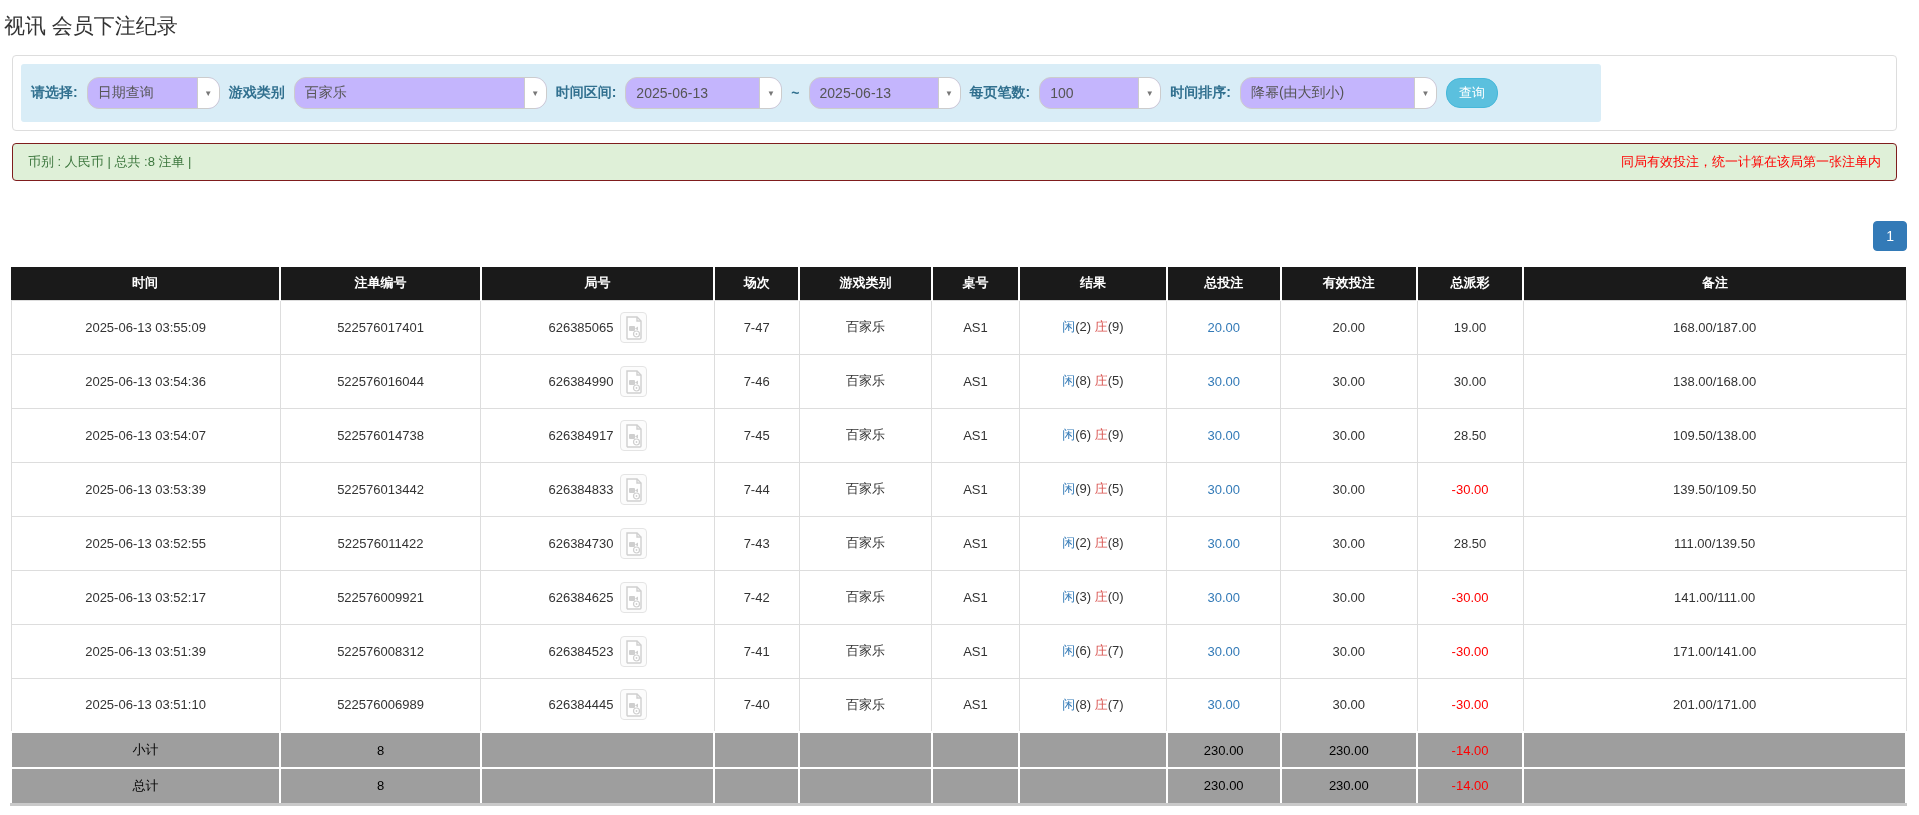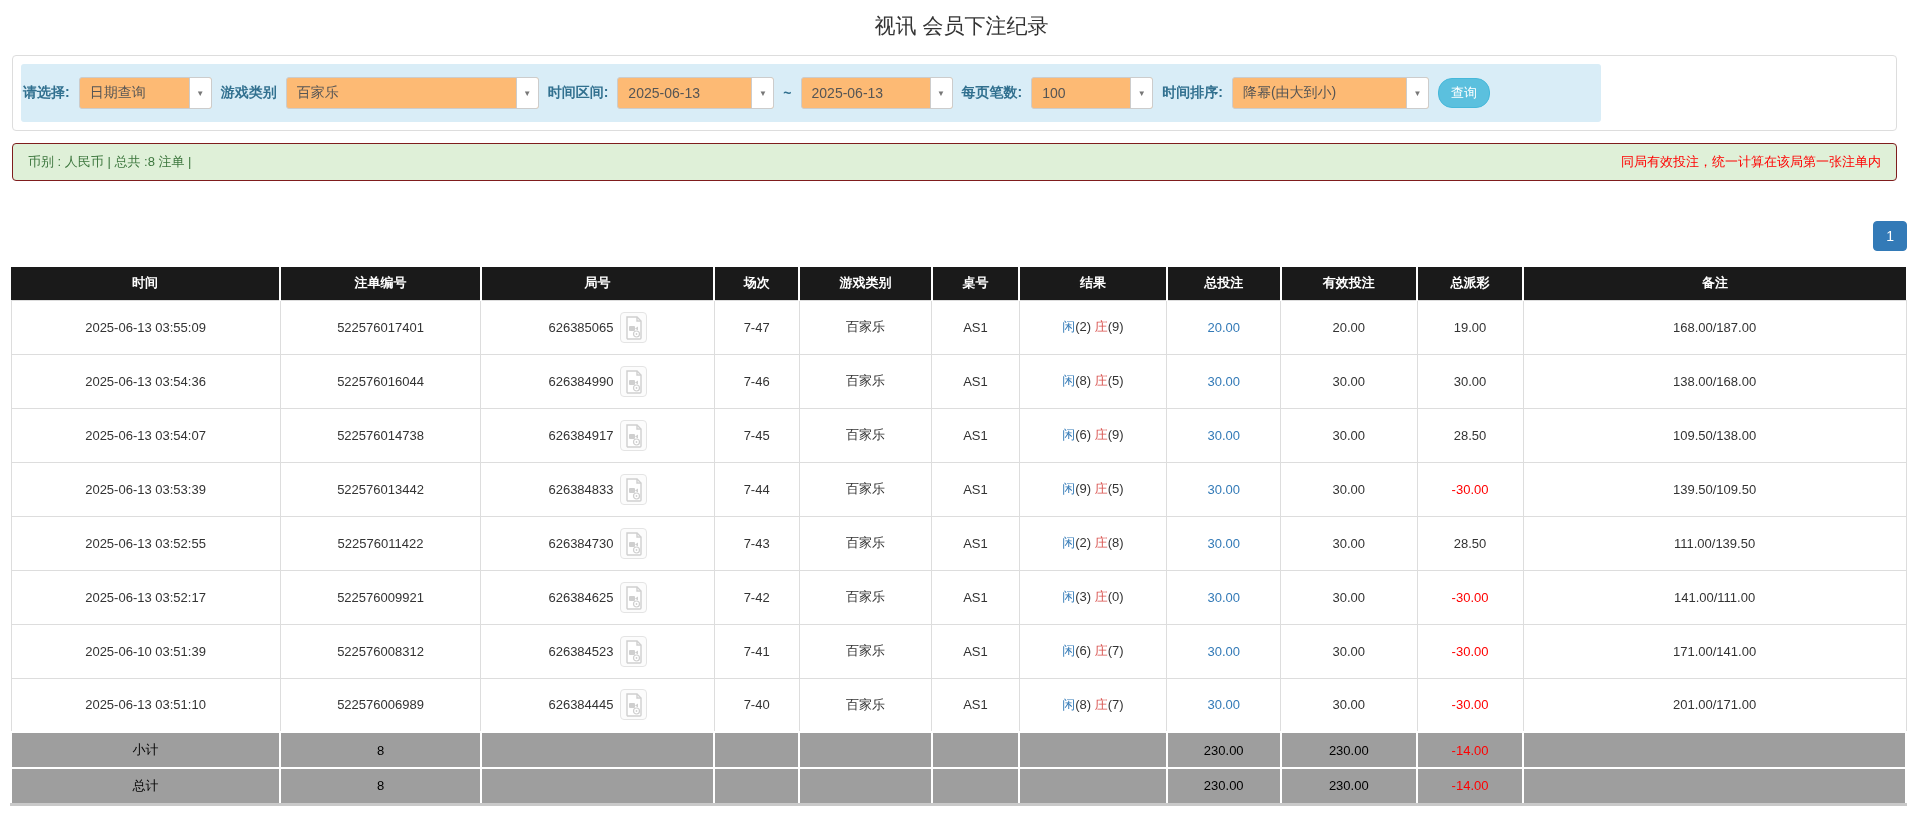--- a/index.html
+++ b/index.html
@@ -15,38 +15,37 @@
   *{box-sizing:border-box;}
   html,body{margin:0;padding:0;}
   body{
     width:1919px;height:815px;background:#fff;
     font-family:"Liberation Sans","DejaVu Sans",sans-serif;
     color:#333;overflow:hidden;
   }
   .page-title{
     font-size:21px;font-weight:normal;color:#333;
     margin:12px 0 15px 4px;
-    text-align:center;
   }
   
   .filter-panel{
     margin:0 22px 0 12px;
     border:1px solid #ddd;border-radius:4px;background:#fff;
     padding:8px;
   }
   .filter-bar{
     background:#d9edf7;border-radius:3px;
     width:1580px;height:58px;
     display:flex;align-items:center;gap:9px;
-    padding:0 2px;font-size:14px;
+    padding:0 10px;font-size:14px;
   }
   .flabel{color:#31708f;font-weight:bold;white-space:nowrap;}
   .combo{
-    display:flex;align-items:stretch;background:#fdba74;
-    border:1px solid #ccc;border-radius:3px;height:32px;overflow:hidden;
+    display:flex;align-items:stretch;background:#c4b5fd;
+    border:1px solid #ccc;border-radius:12px;height:32px;overflow:hidden;
   }
   .combo .val{
     display:flex;align-items:center;padding:0 10px;
     font-size:14px;color:#555;flex:1;white-space:nowrap;
   }
   .combo .arrow-btn{
     width:22px;border-left:1px solid #ccc;background:#fff;
     display:flex;align-items:center;justify-content:center;
     color:#777;font-size:8px;cursor:pointer;
   }
@@ -304,21 +303,21 @@
         <td>7-42</td>
         <td>百家乐</td>
         <td>AS1</td>
         <td><span class="res-p">闲</span><span>(3)</span> <span class="res-b">庄</span><span>(0)</span></td>
         <td class="total-bet">30.00</td>
         <td>30.00</td>
         <td class="neg">-30.00</td>
         <td>141.00/111.00</td>
       </tr>
       <tr>
-        <td>2025-06-10 03:51:39</td>
+        <td>2025-06-13 03:51:39</td>
         <td>522576008312</td>
         <td><span class="round-num">626384523</span><span class="vid-btn"><svg width="18" height="24" viewBox="0 0 18 24">
               <path d="M2 1 H12 L16 5 V22 A1 1 0 0 1 15 23 H3 A1 1 0 0 1 2 22 Z" fill="#ffffff" stroke="#cfcfcf" stroke-width="1.4"></path>
               <path d="M12 1 V5 H16" fill="none" stroke="#cfcfcf" stroke-width="1.4"></path>
               <rect x="4" y="10" width="6" height="5" rx="1" fill="#cfcfcf"></rect>
               <path d="M10 12.5 L13 10.5 V14.5 Z" fill="#cfcfcf"></path>
               <circle cx="11.5" cy="18" r="3" fill="none" stroke="#cfcfcf" stroke-width="1.2"></circle>
               <circle cx="11.5" cy="18" r="0.9" fill="#cfcfcf"></circle>
             </svg></span></td>
         <td>7-41</td>

